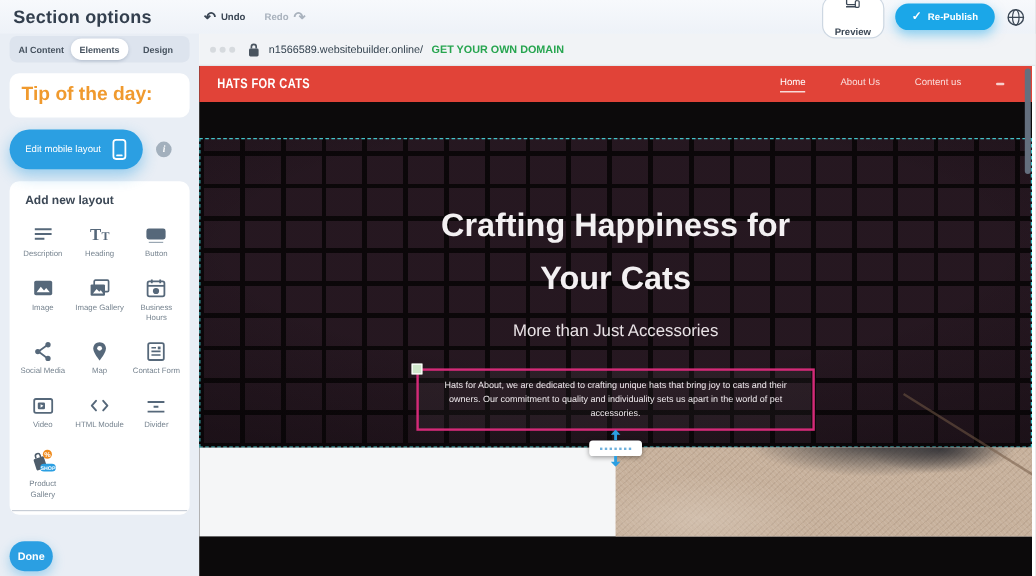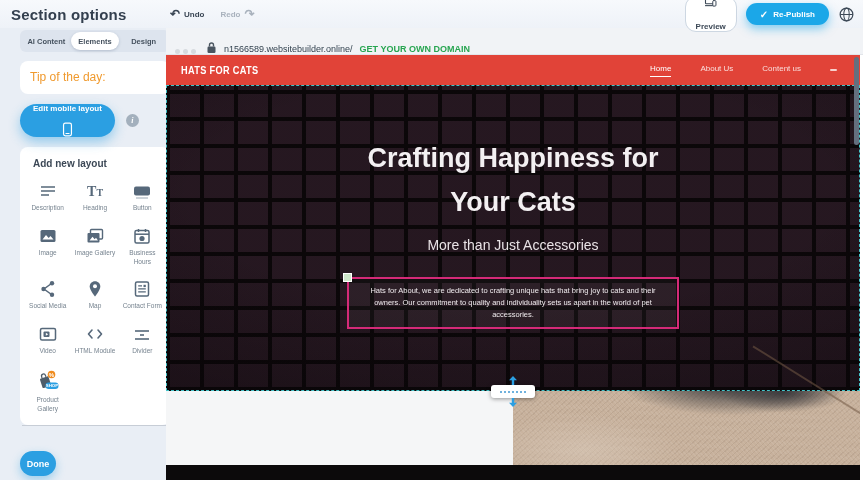--- a/index.html
+++ b/index.html
@@ -19,75 +19,75 @@
   .btn-preview { display:flex; align-items:center; gap:15px; height:36px; padding:0 10px;
     border:1px solid #cdd7e2; border-radius:11px; background:#fff; color:#3c4856;
     font-size:8px; font-weight:700; cursor:pointer;flex-direction:column; }
   .btn-republish { display:flex; align-items:center; gap:5px; height:22px; padding:0 14px;
     border:none; border-radius:12px; background:#1ba7e8; color:#fff; font-size:8px; font-weight:700;
     margin-left:9px; box-shadow:0 4px 10px rgba(27,167,232,.5); cursor:pointer; }
   .check { font-size:10px; }
   .globe { margin:0 8px 0 9px; width:17px; height:17px; cursor:pointer; }
 
   
-  .sidebar { position:absolute; left:12px; top:28px; width:166px; bottom:0; background:#e9eef5; padding:2px 8px 0; }
+  .sidebar { position:absolute; left:0; top:28px; width:166px; bottom:0; background:#e9eef5; padding:2px 8px 0; }
   .tabs { display:flex; background:#dde4ee; border-radius:6px; padding:2px; height:22px; }
   .tab { flex:1; display:flex; align-items:center; justify-content:center; font-size:7.5px;
     font-weight:700; color:#46525f; border-radius:10px; cursor:pointer; }
   .tab.active { background:#fff; box-shadow:0 1px 3px rgba(60,80,110,.25); }
   .card { background:#fff; border-radius:8px; }
   .tip { margin-top:9px; padding:9px 10px 10px; }
-  .tip h3 { font-size:12px; font-weight:400; color:#f09a2e; }
+  .tip h3 { font-size:16px; font-weight:700; color:#f09a2e; }
   .tip p { margin-top:5px; font-size:7.5px; line-height:1.4; color:#8e9aa8; }
   .mobile-row { margin-top:10px; display:flex; align-items:center; }
   .btn-mobile { display:flex; align-items:center; gap:9px; height:33px; padding:0 13px;
-    background:#2b9fe2; border:none; border-radius:18px; color:#fff; font-size:8px; font-weight:700;
-    box-shadow:0 5px 12px rgba(43,159,226,.45); cursor:pointer;flex-direction:column; }
+    background:#2b9fe2; border:none; border-radius:18px; color:#fff; font-size:8px; font-weight:400;
+    box-shadow:0 5px 12px rgba(43,159,226,.45); cursor:pointer; }
   .info-dot { margin-left:11px; width:13px; height:13px; border-radius:50%; background:#a3b0bd;
     color:#fff; font-size:8px; font-weight:700; display:flex; align-items:center; justify-content:center;
     font-family:"Liberation Serif", serif; font-style:italic; cursor:pointer; }
   .add { margin-top:10px; padding:11px 4px 12px; }
   .add h3 { font-size:10px; font-weight:700; color:#3c4856; margin-left:9px; }
   .grid { display:grid; grid-template-columns:repeat(3,1fr); row-gap:13px; margin-top:12px; }
   .gitem { display:flex; flex-direction:column; align-items:center; gap:3px; cursor:pointer; }
   .gitem svg { display:block; }
   .gitem .glabel { font-size:6.5px; color:#76838f; text-align:center; line-height:1.35; max-width:42px; }
   .side-divider { position:absolute; left:10px; right:10px; bottom:54px; border:none; border-top:1px solid #c7cdd6; }
   .btn-done { position:absolute; left:8px; bottom:4px; width:36px; height:25px; border:none;
     border-radius:13px; background:#2b9fe2; color:#fff; font-size:9px; font-weight:700;
     box-shadow:0 4px 10px rgba(43,159,226,.4); cursor:pointer; }
 
   
   .browser { position:absolute; left:166px; top:28px; right:0; bottom:0; background:#fff; }
-  .addressbar { height:27px; background:#f1f3f6; display:flex; align-items:flex-end; padding:0 9px;
+  .addressbar { height:27px; background:#f1f3f6; display:flex; align-items:center; padding:0 9px;
     border-bottom:1px solid #e2e5ea; }
   .wdots { display:flex; gap:3px; }
   .wdots span { width:5px; height:5px; border-radius:50%; background:#d6dade; }
   .lock { margin-left:10px; }
   .url { margin-left:7px; font-size:9px; color:#33424f; cursor:text; }
   .domain-cta { margin-left:7px; font-size:9px; font-weight:700; color:#27a550; cursor:pointer; }
 
   .viewport { position:relative; height:425px; margin-right:3px; background:#0c0a0b; overflow:hidden; }
 
   .site-header { height:30px; background:#e14338; display:flex; align-items:center; padding:0 15px; }
   .logo { color:#fff; font-size:11.5px; font-weight:700; letter-spacing:.4px;
     transform:scaleX(.8); transform-origin:left center; white-space:nowrap; cursor:pointer; }
   .nav { margin-left:auto; display:flex; align-items:center; gap:29px; margin-right:8px; }
   .nav-link { font-size:8px; color:rgba(255,255,255,.82); cursor:pointer; padding-bottom:3px; }
   .nav-link.active { color:#fff; border-bottom:1.5px solid #fff; }
   .nav-more { width:7px; height:2px; background:rgba(255,255,255,.75); border-radius:1px; cursor:pointer; }
 
-  .hero { position:relative; height:306px;
+  .hero { position:relative; height:258px;
     background-color:#2e1d28;
     background-image:
       radial-gradient(120% 100% at 50% 35%, rgba(8,4,7,0) 38%, rgba(8,4,7,.55) 100%),
       linear-gradient(rgba(8,4,6,.22), rgba(8,4,6,.22)),
       repeating-linear-gradient(90deg, #0c080a 0px, #0c080a 4px, transparent 4px, transparent 34px),
       repeating-linear-gradient(0deg, #0c080a 0px, #0c080a 4px, transparent 4px, transparent 27px);
-    outline:1px dashed #43c3c8; outline-offset:-1px; }
+    outline:1px dashed #43c3c8; outline-offset:-1px;margin-top:30px; }
   .hero-heading { padding-top:52px; width:352px; margin:0 auto; text-align:center;
     font-size:27px; line-height:1.62; font-weight:600; color:#f3f0f2; cursor:pointer; }
   .hero-sub { margin-top:13px; text-align:center; font-size:14px; color:#e9e3e6; cursor:pointer; }
   .textbox { position:relative; width:332px; margin:24px auto 0; border:2px solid #d42a78;
     background:rgba(255,255,255,.035); padding:6px 9px; text-align:center;
     font-size:7.5px; line-height:1.6; color:#efeaed; cursor:pointer; }
   .sel-handle { position:absolute; left:-6px; top:-6px; width:9px; height:9px;
     background:#cfe7cb; border:1px solid #fff; cursor:grab; }
 
   .resize-pill { position:absolute; left:50%; bottom:-7px; transform:translateX(-50%);

